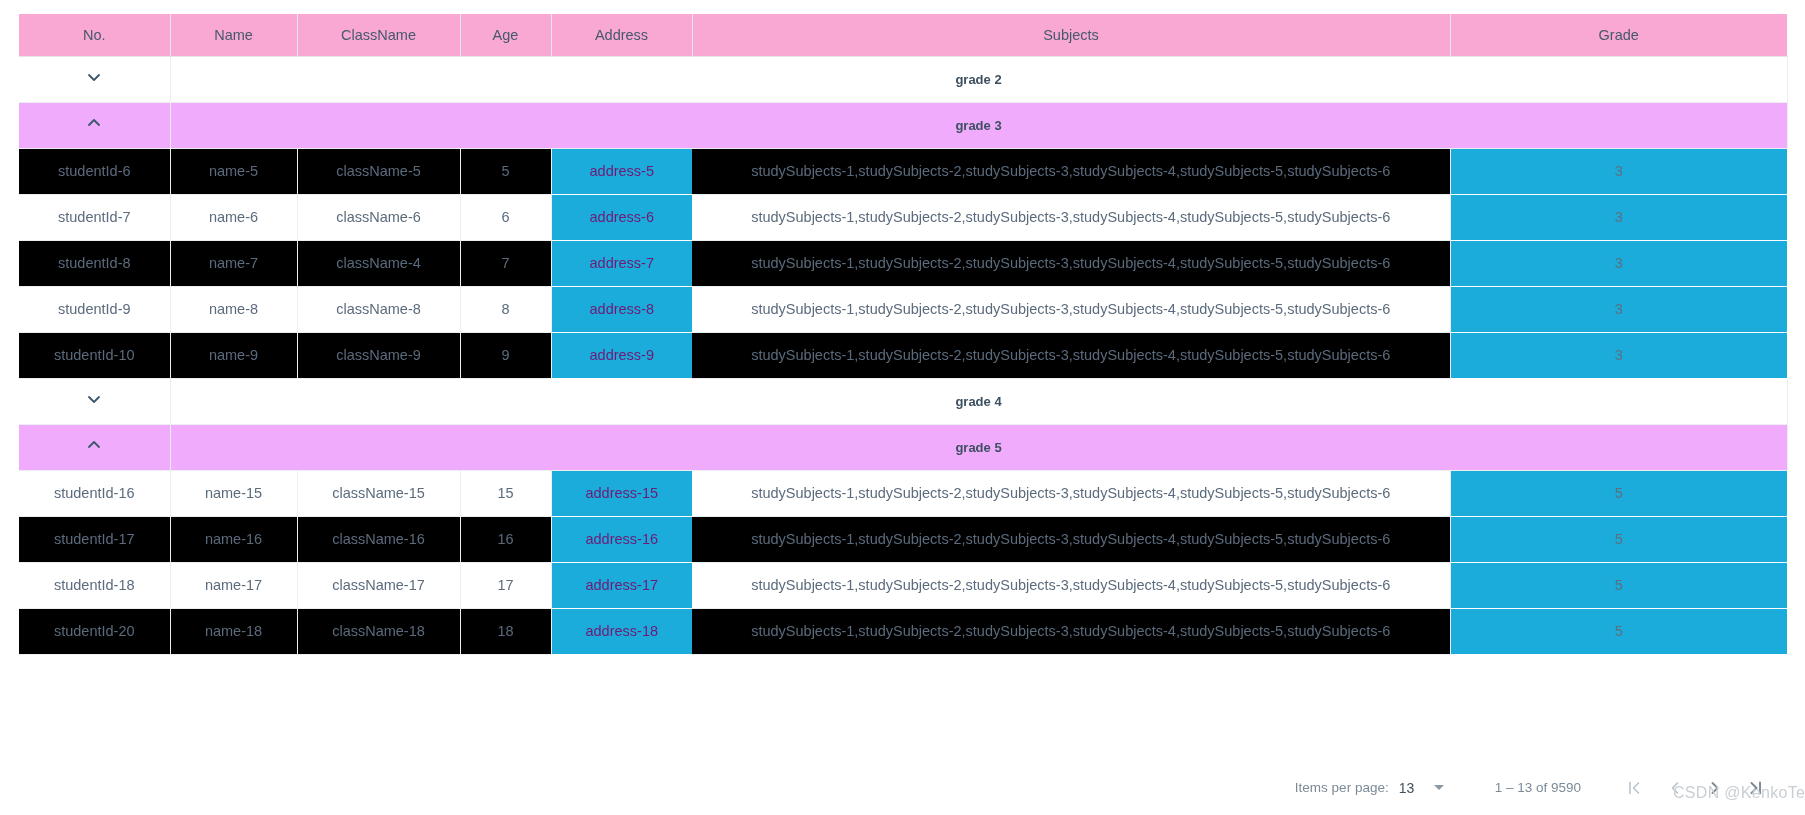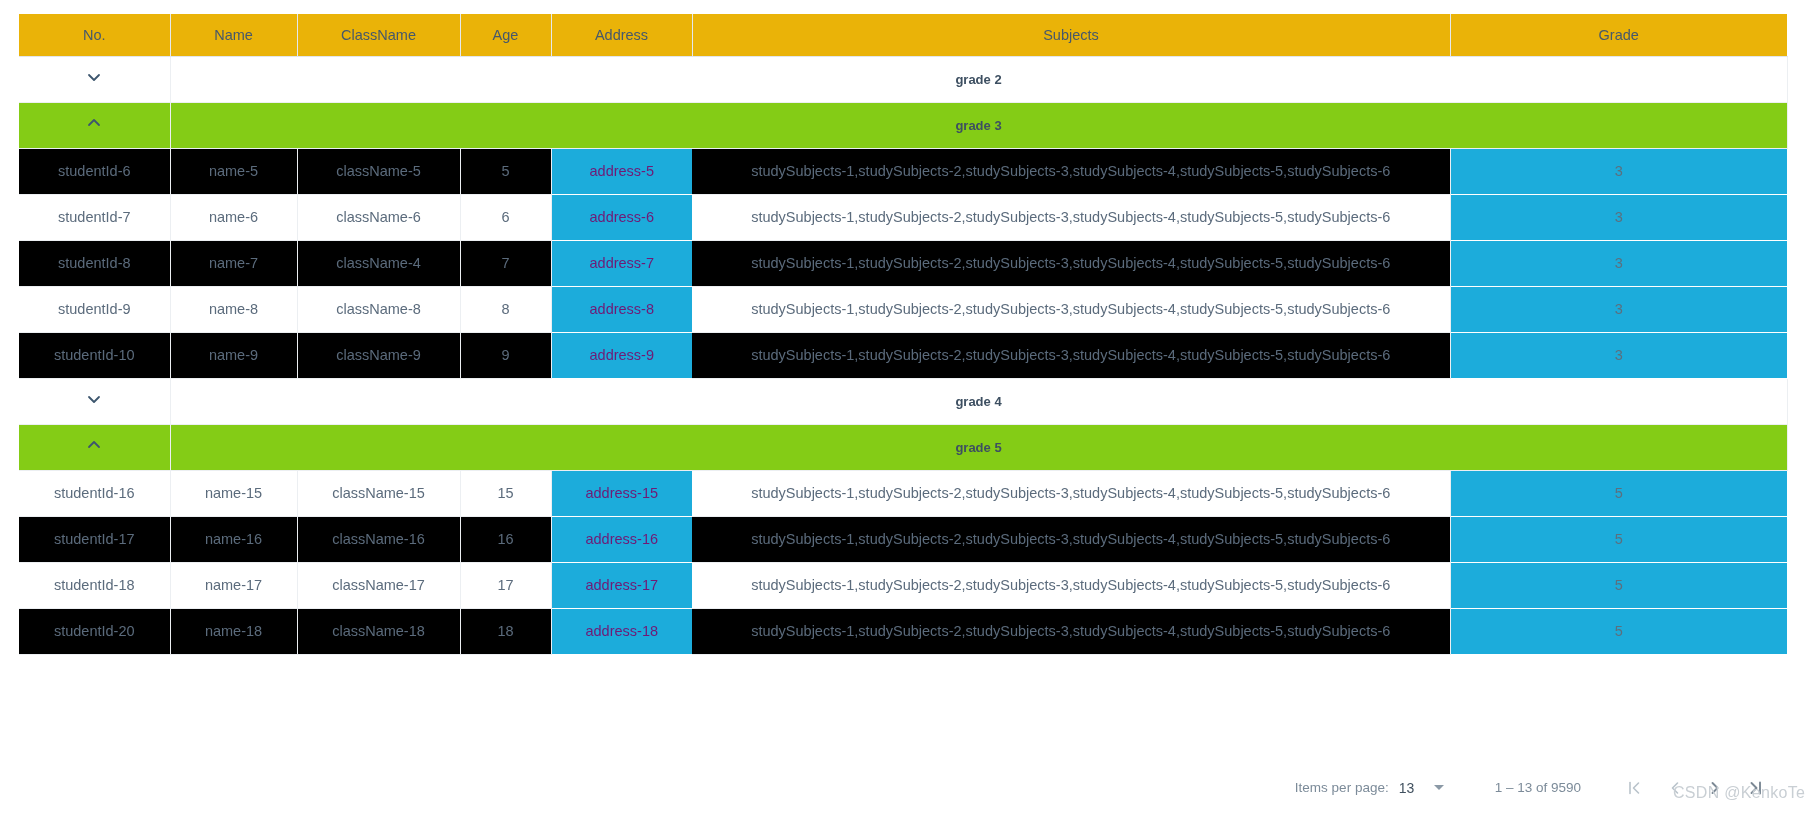--- a/index.html
+++ b/index.html
@@ -36,21 +36,21 @@
   col.c-no       { width: 151px; }
   col.c-name     { width: 127px; }
   col.c-class    { width: 163px; }
   col.c-age      { width: 91px;  }
   col.c-address  { width: 141px; }
   col.c-subjects { width: 758px; }
   col.c-grade    { width: 337px; }
 
   
   thead th {
-    background: #eab308;
+    background: #f9a8d4;
     color: #46586b;
     font-size: 14.5px;
     font-weight: 400;
     text-align: center;
     height: 42px;
     padding: 0 6px;
     border-bottom: 1px solid #e2e6ea;
     border-right: 1px solid #e4e9ee;
     white-space: nowrap;
   }
@@ -85,21 +85,21 @@
     color: #5c6f7e;
     border-bottom-color: rgba(255,255,255,0.35);
   }
 
   
   tr.group-row td {
     height: 46px;
     border-right: 1px solid #eceff2;
     border-bottom: 1px solid #eceff2;
   }
-  tr.group-row.odd  td { background: #84cc16; }
+  tr.group-row.odd  td { background: #f0abfc; }
   tr.group-row.even td { background: #ffffff; }
 
   td.group-toggle {
     text-align: center;
     vertical-align: middle;
   }
   td.group-label {
     text-align: center;
     font-size: 13px;
     font-weight: bold;

